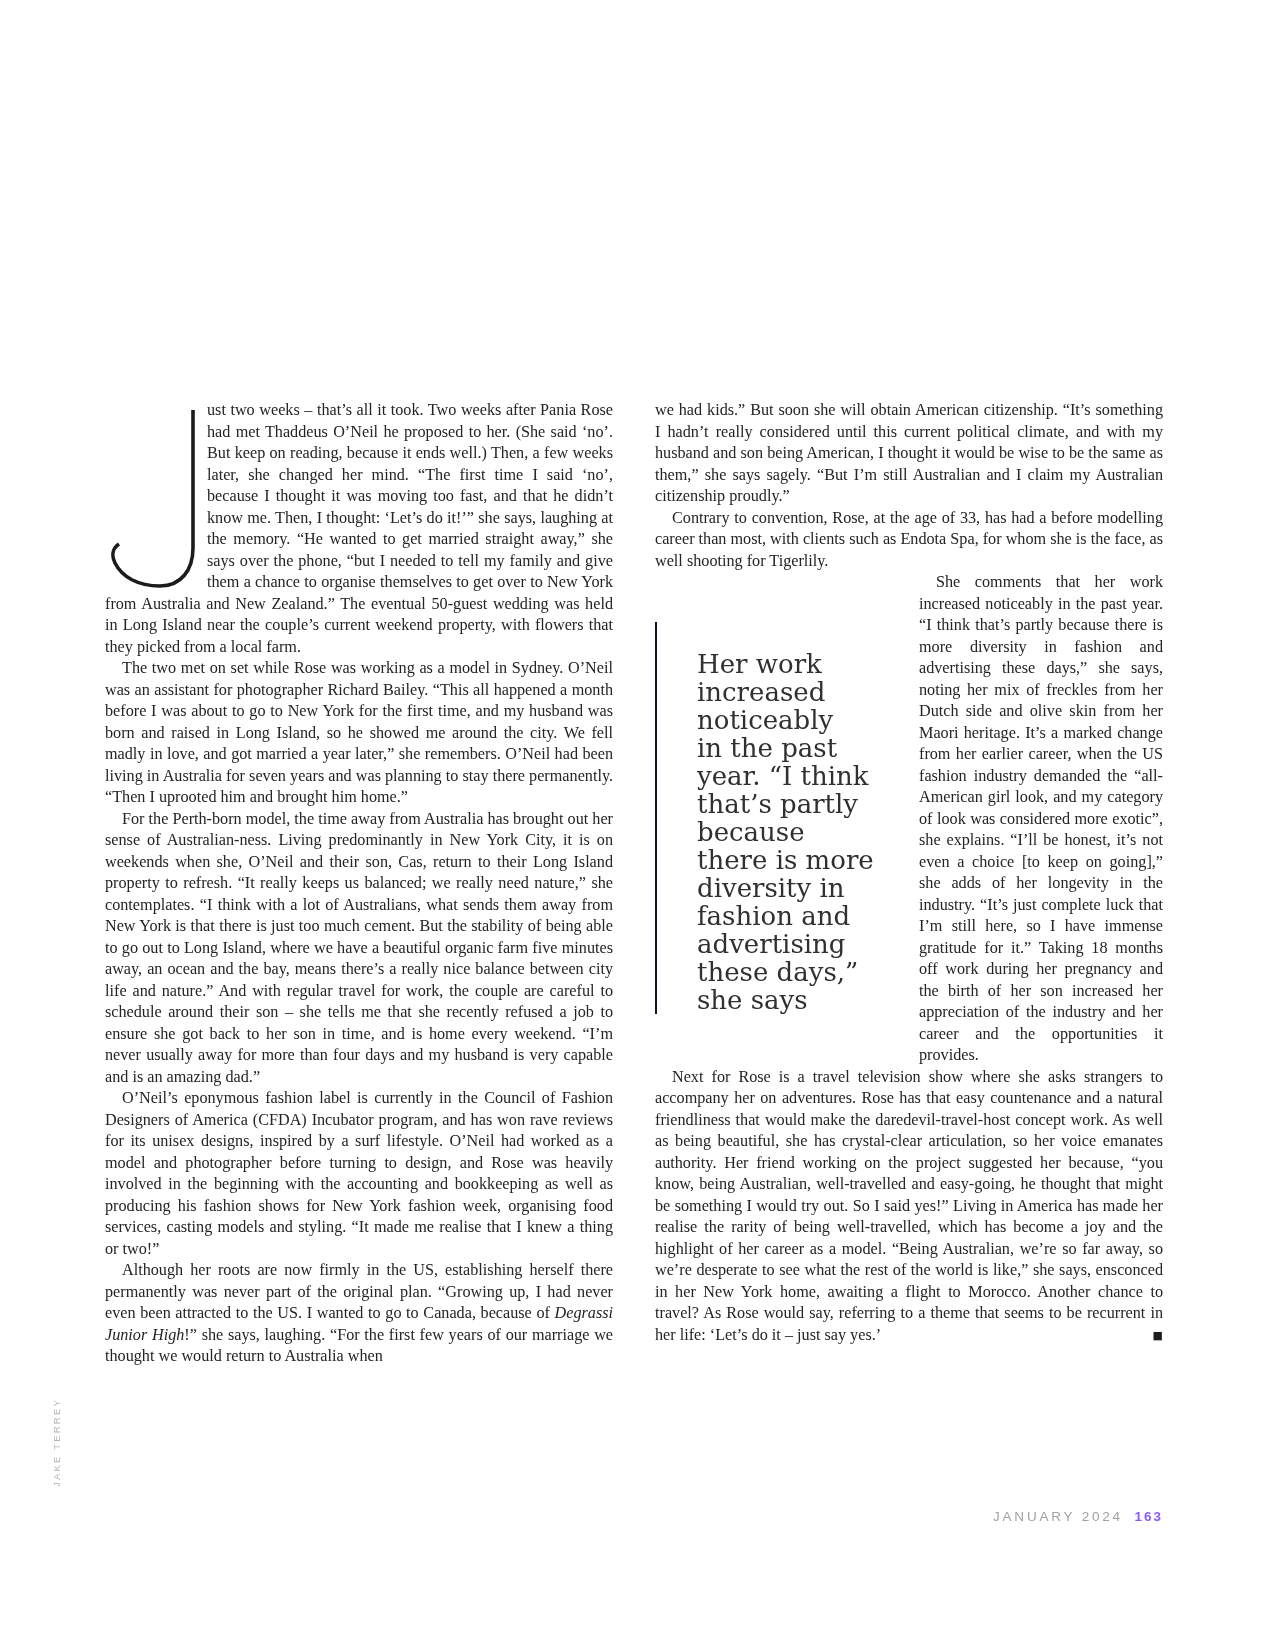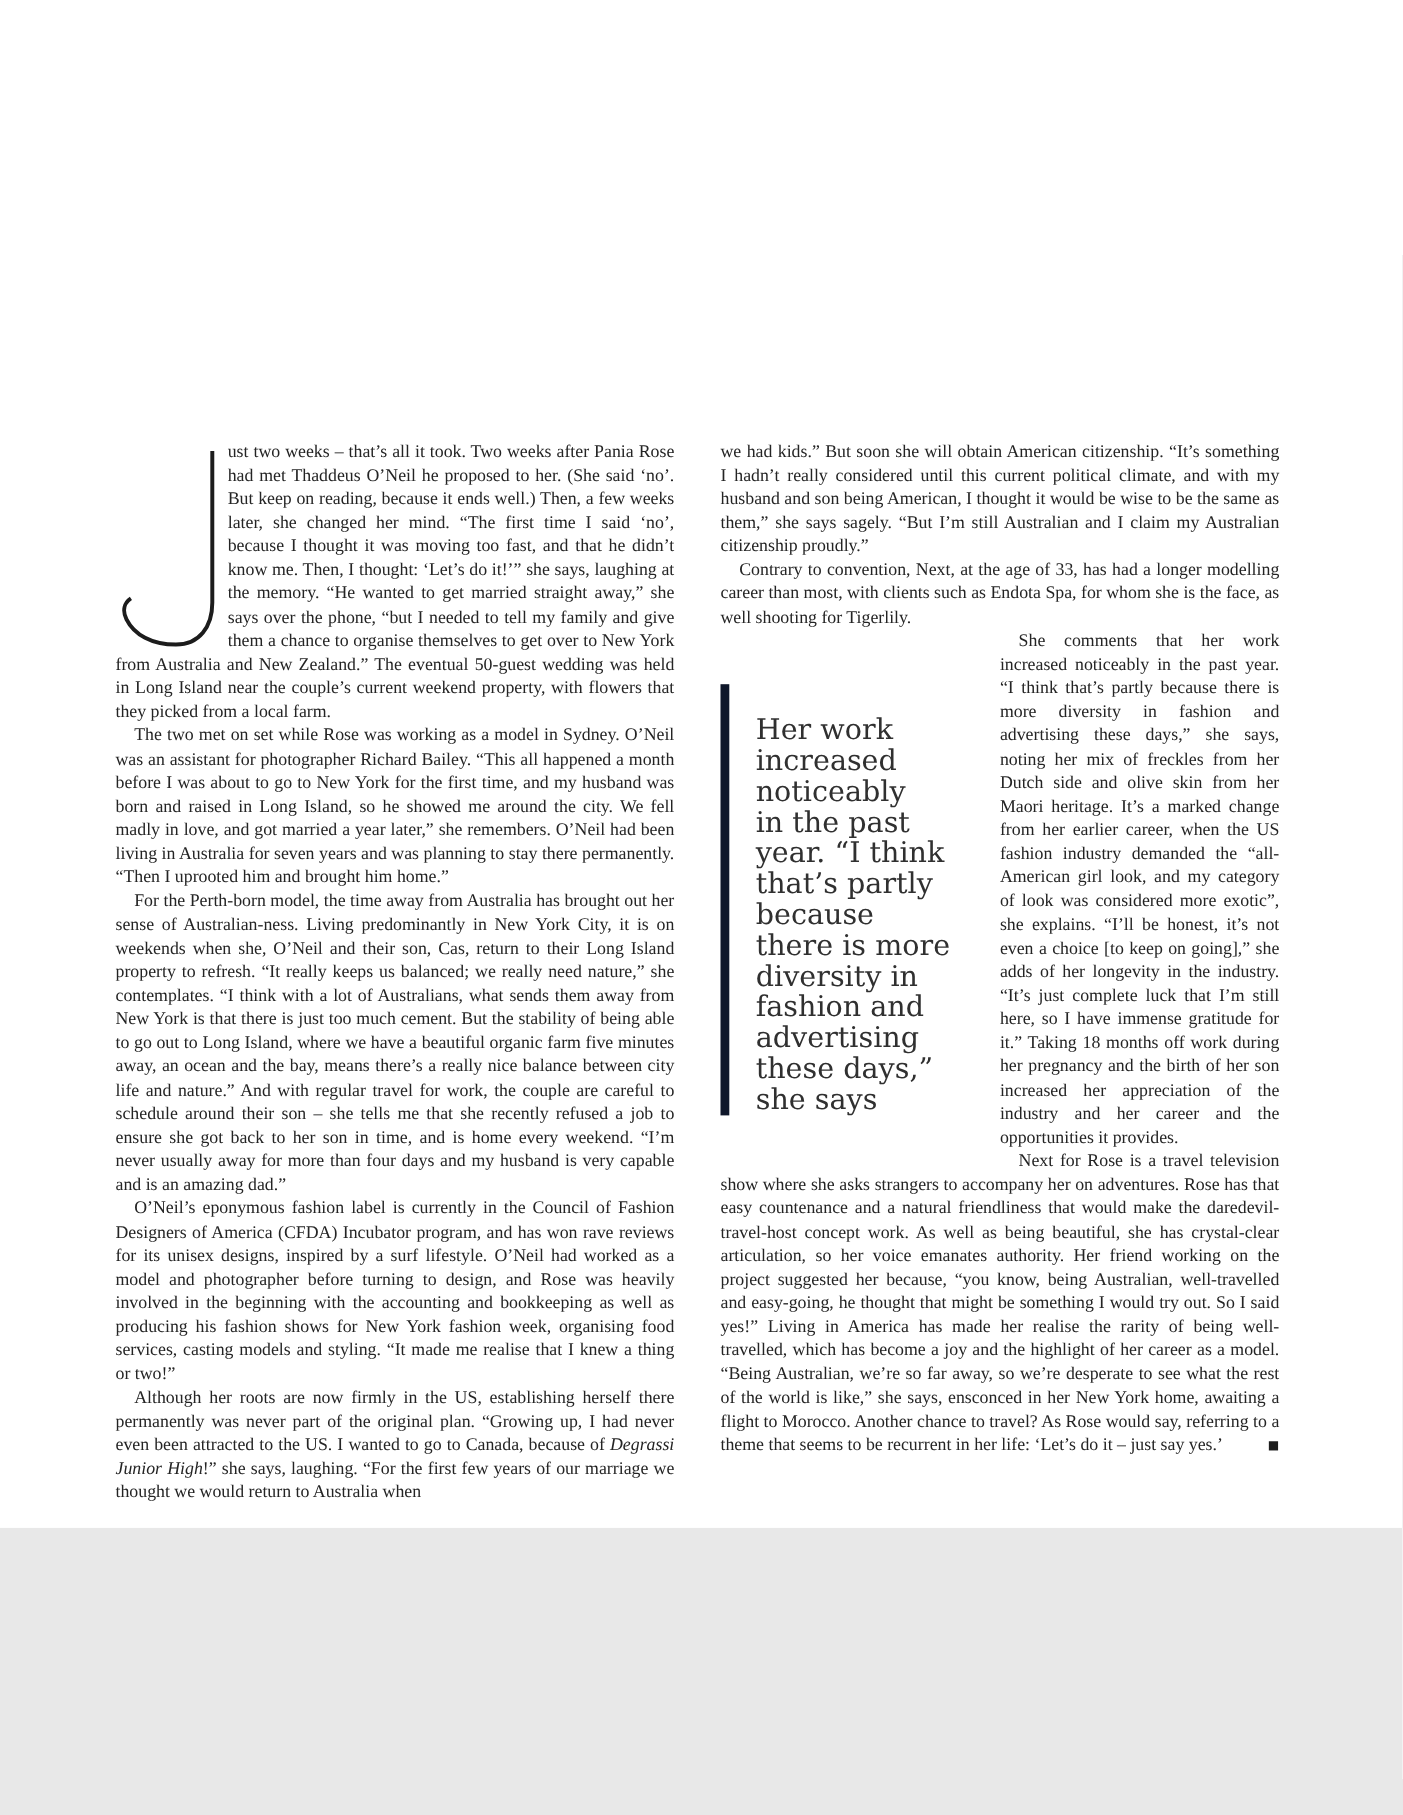--- a/index.html
+++ b/index.html
@@ -1,36 +1,36 @@
 <!DOCTYPE html>
 <html><head>
 <meta charset="utf-8">
 <style>
   html,body { margin:0; padding:0; background:#e8e8e8; }
   .page {
-    position:relative; width:1275px; height:1389px; background:#ffffff;
+    position:relative; width:1275px; height:1650px; background:#ffffff;
     font-family:"Liberation Serif", serif; color:#242424; overflow:hidden;
     margin:0 auto;
   }
   .columns {
     position:absolute; left:105px; top:400px; width:1058px;
     display:flex; gap:42px;
   }
   .col {
     width:508px; font-size:16.2px; line-height:21.5px;
     text-align:justify; hyphens:none;
   }
   .col p { margin:0; }
   .ind { text-indent:17px; }
 
   .dropcap-box { float:left; width:102px; height:192px; }
   .dropcap-box svg { display:block; }
 
   .pullquote {
-    float:left; width:196px; padding-left:24px; border-left:8px solid #0f172a;
+    float:left; width:196px; padding-left:40px; border-left:2px solid #0f172a;
     margin:50px 26px 48px 0;
     font-family:"DejaVu Serif", serif; font-size:26px; line-height:28px;
     color:#303030; white-space:pre-line; text-align:left; text-indent:0;
   }
 
   .italic { font-style:italic; }
 
   .endmark {
     float:right; font-size:11px; line-height:21.5px; color:#1d1d1d;
     font-family:"DejaVu Sans", sans-serif;
@@ -66,21 +66,21 @@
         </span><span>ust two weeks – that’s all it took. Two weeks after Pania Rose had met Thaddeus O’Neil he proposed to her. (She said ‘no’. But keep on reading, because it ends well.) Then, a few weeks later, she changed her mind. “The first time I said ‘no’, because I thought it was moving too fast, and that he didn’t know me. Then, I thought: ‘Let’s do it!’” she says, laughing at the memory. “He wanted to get married straight away,” she says over the phone, “but I needed to tell my family and give them a chance to organise themselves to get over to New York from Australia and New Zealand.” The eventual 50-guest wedding was held in Long Island near the couple’s current weekend property, with flowers that they picked from a local farm.</span>
       </p>
       <p class="ind"><span>The two met on set while Rose was working as a model in Sydney. O’Neil was an assistant for photographer Richard Bailey. “This all happened a month before I was about to go to New York for the first time, and my husband was born and raised in Long Island, so he showed me around the city. We fell madly in love, and got married a year later,” she remembers. O’Neil had been living in Australia for seven years and was planning to stay there permanently. “Then I uprooted him and brought him home.”</span></p>
       <p class="ind"><span>For the Perth-born model, the time away from Australia has brought out her sense of Australian-ness. Living predominantly in New York City, it is on weekends when she, O’Neil and their son, Cas, return to their Long Island property to refresh. “It really keeps us balanced; we really need nature,” she contemplates. “I think with a lot of Australians, what sends them away from New York is that there is just too much cement. But the stability of being able to go out to Long Island, where we have a beautiful organic farm five minutes away, an ocean and the bay, means there’s a really nice balance between city life and nature.” And with regular travel for work, the couple are careful to schedule around their son – she tells me that she recently refused a job to ensure she got back to her son in time, and is home every weekend. “I’m never usually away for more than four days and my husband is very capable and is an amazing dad.”</span></p>
       <p class="ind"><span>O’Neil’s eponymous fashion label is currently in the Council of Fashion Designers of America (CFDA) Incubator program, and has won rave reviews for its unisex designs, inspired by a surf lifestyle. O’Neil had worked as a model and photographer before turning to design, and Rose was heavily involved in the beginning with the accounting and bookkeeping as well as producing his fashion shows for New York fashion week, organising food services, casting models and styling. “It made me realise that I knew a thing or two!”</span></p>
       <p class="ind"><span>Although her roots are now firmly in the US, establishing herself there permanently was never part of the original plan. “Growing up, I had never even been attracted to the US. I wanted to go to Canada, because of </span><span class="italic">Degrassi Junior High</span><span>!” she says, laughing. “For the first few years of our marriage we thought we would return to Australia when</span></p>
     </div>
 
     <div class="col">
       <p><span>we had kids.” But soon she will obtain American citizenship. “It’s something I hadn’t really considered until this current political climate, and with my husband and son being American, I thought it would be wise to be the same as them,” she says sagely. “But I’m still Australian and I claim my Australian citizenship proudly.”</span></p>
-      <p class="ind"><span>Contrary to convention, Next, at the age of 33, has had a longer modelling career than most, with clients such as Endota Spa, for whom she is the face, as well shooting for Tigerlily.</span></p>
+      <p class="ind"><span>Contrary to convention, Rose, at the age of 33, has had a before modelling career than most, with clients such as Endota Spa, for whom she is the face, as well shooting for Tigerlily.</span></p>
 
       <aside class="pullquote">
         <span>Her work
 increased
 noticeably
 in the past
 year. “I think
 that’s partly
 because
 there is more

